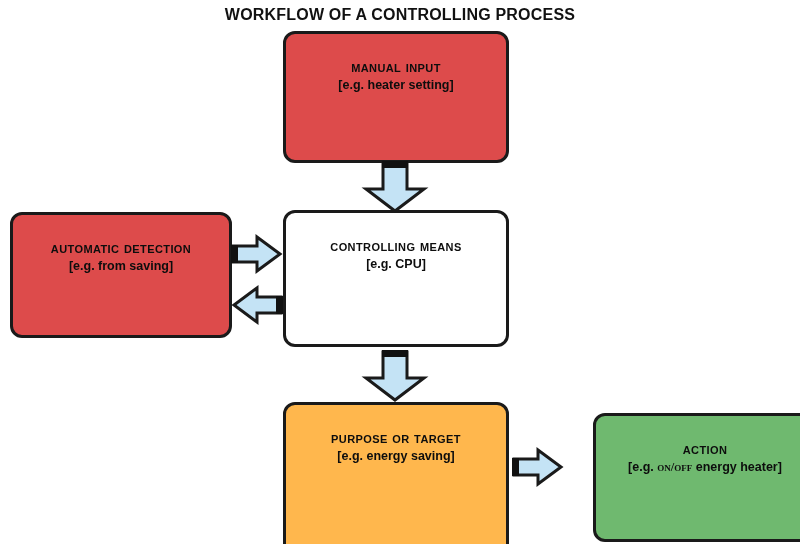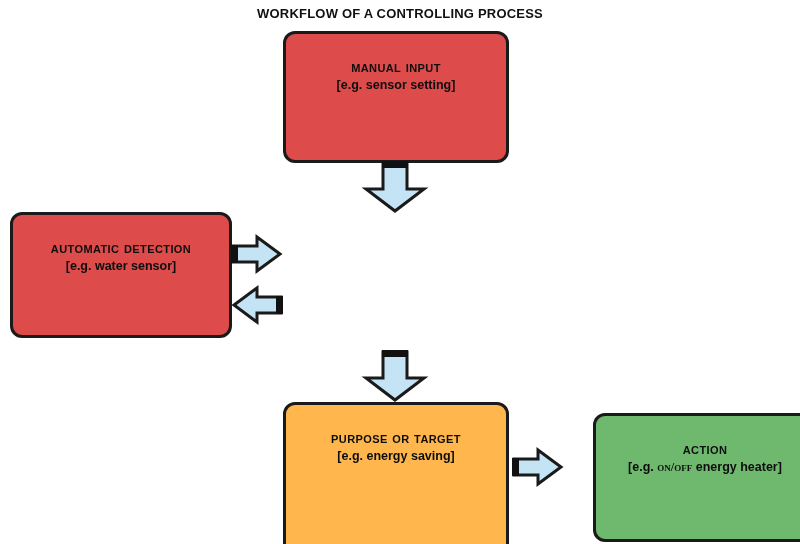--- a/index.html
+++ b/index.html
@@ -16,21 +16,21 @@
     height: 544px;
     background: #ffffff;
     overflow: hidden;
   }
   .diagram-title {
     position: absolute;
     left: 0;
     top: 6px;
     width: 800px;
     text-align: center;
-    font-size: 13px;
+    font-size: 16px;
     font-weight: bold;
     letter-spacing: 0.2px;
     color: #111111;
     font-family: "Liberation Sans", sans-serif;
   }
   .node {
     position: absolute;
     box-sizing: border-box;
     border: 3px solid #1a1a1a;
     border-radius: 12px;
@@ -85,28 +85,32 @@
 </style>
 </head>
 <body>
 
 <div id="canvas">
 
   <div class="diagram-title">WORKFLOW OF A CONTROLLING PROCESS</div>
 
   <div class="node" id="node-manual-input">
     <div class="node-title">MANUAL INPUT</div>
-    <div class="node-sub">[e.g. sensor setting]</div>
+    <div class="node-sub">[e.g. heater setting]</div>
   </div>
 
   <div class="node" id="node-automatic-detection">
     <div class="node-title">AUTOMATIC DETECTION</div>
-    <div class="node-sub">[e.g. water sensor]</div>
+    <div class="node-sub">[e.g. from saving]</div>
   </div>
 
+  <div class="node" id="node-controlling-means">
+    <div class="node-title">CONTROLLING MEANS</div>
+    <div class="node-sub">[e.g. CPU]</div>
+  </div>
 
   <div class="node" id="node-purpose-target">
     <div class="node-title">PURPOSE OR TARGET</div>
     <div class="node-sub">[e.g. energy saving]</div>
   </div>
 
   <div class="node" id="node-action">
     <div class="node-title">ACTION</div>
     <div class="node-sub"><span>[e.g. </span><span class="sc">ON/OFF</span><span> energy heater]</span></div>
   </div>

